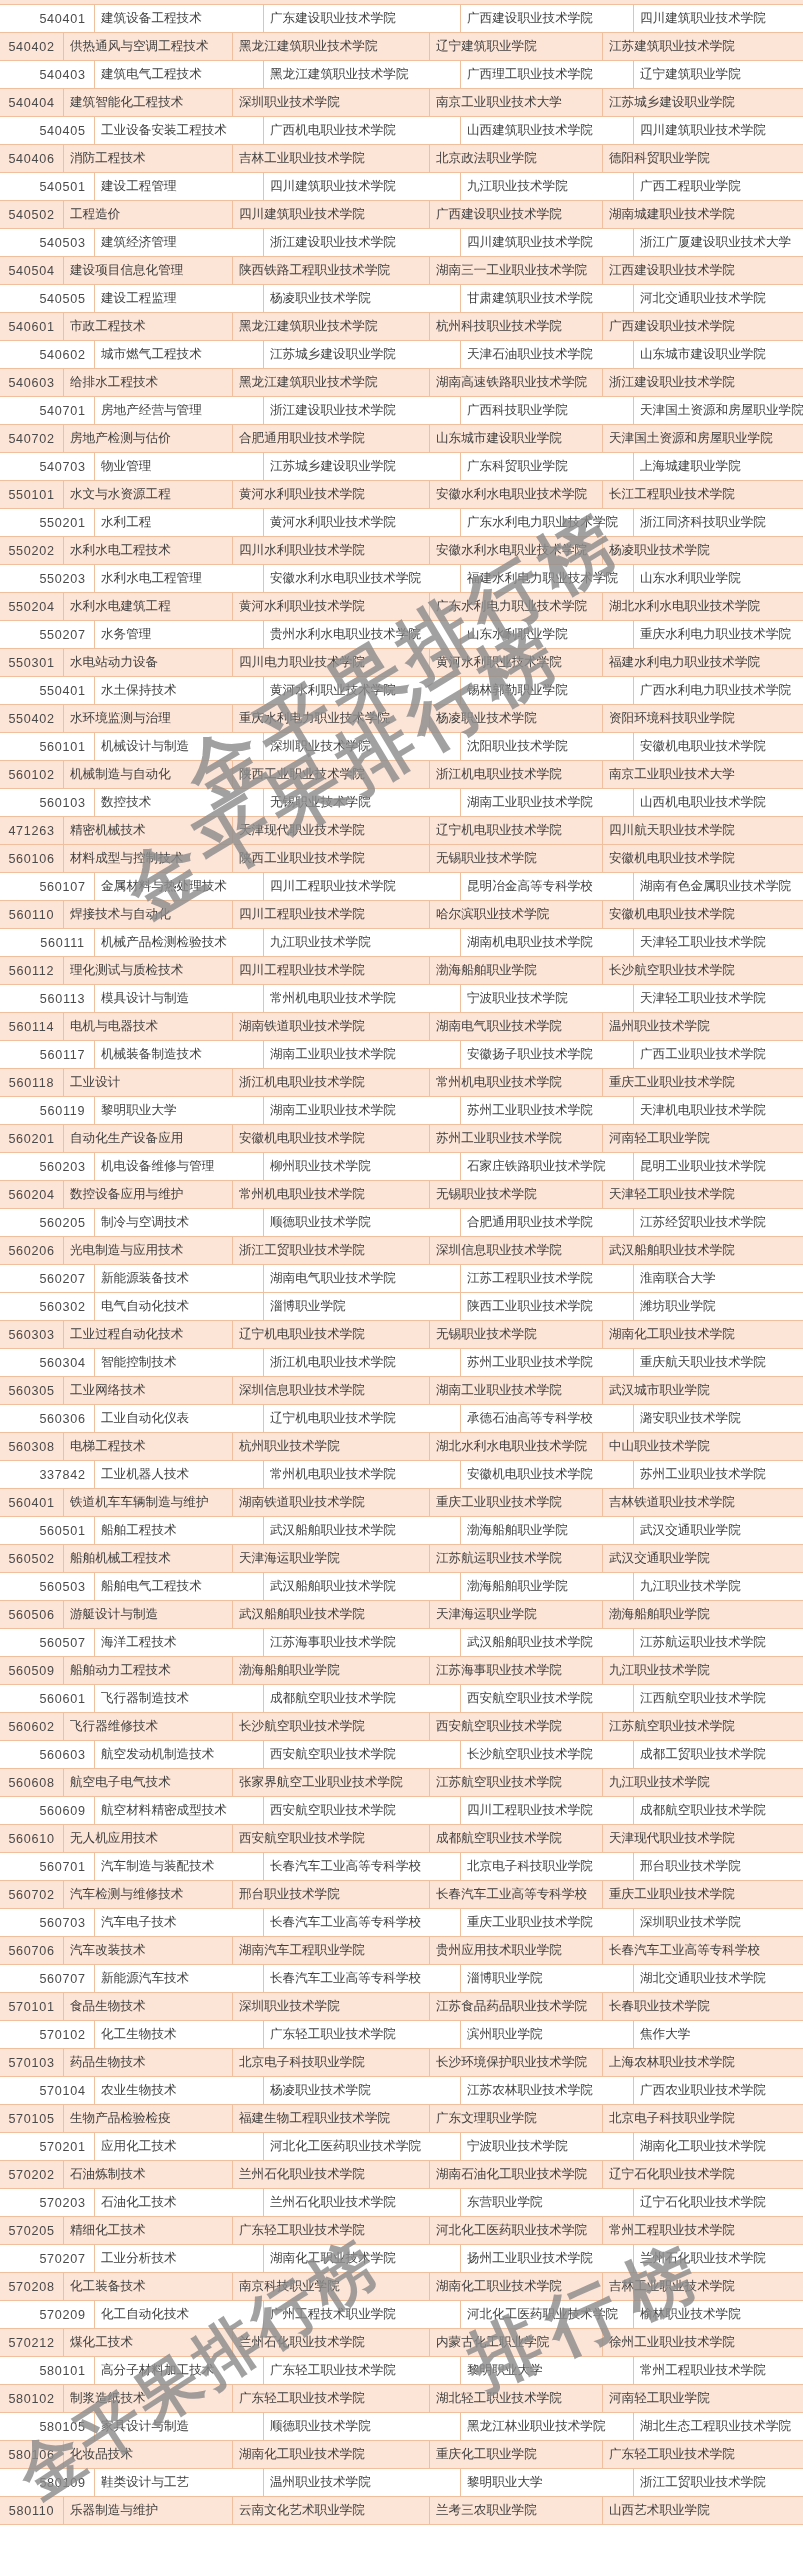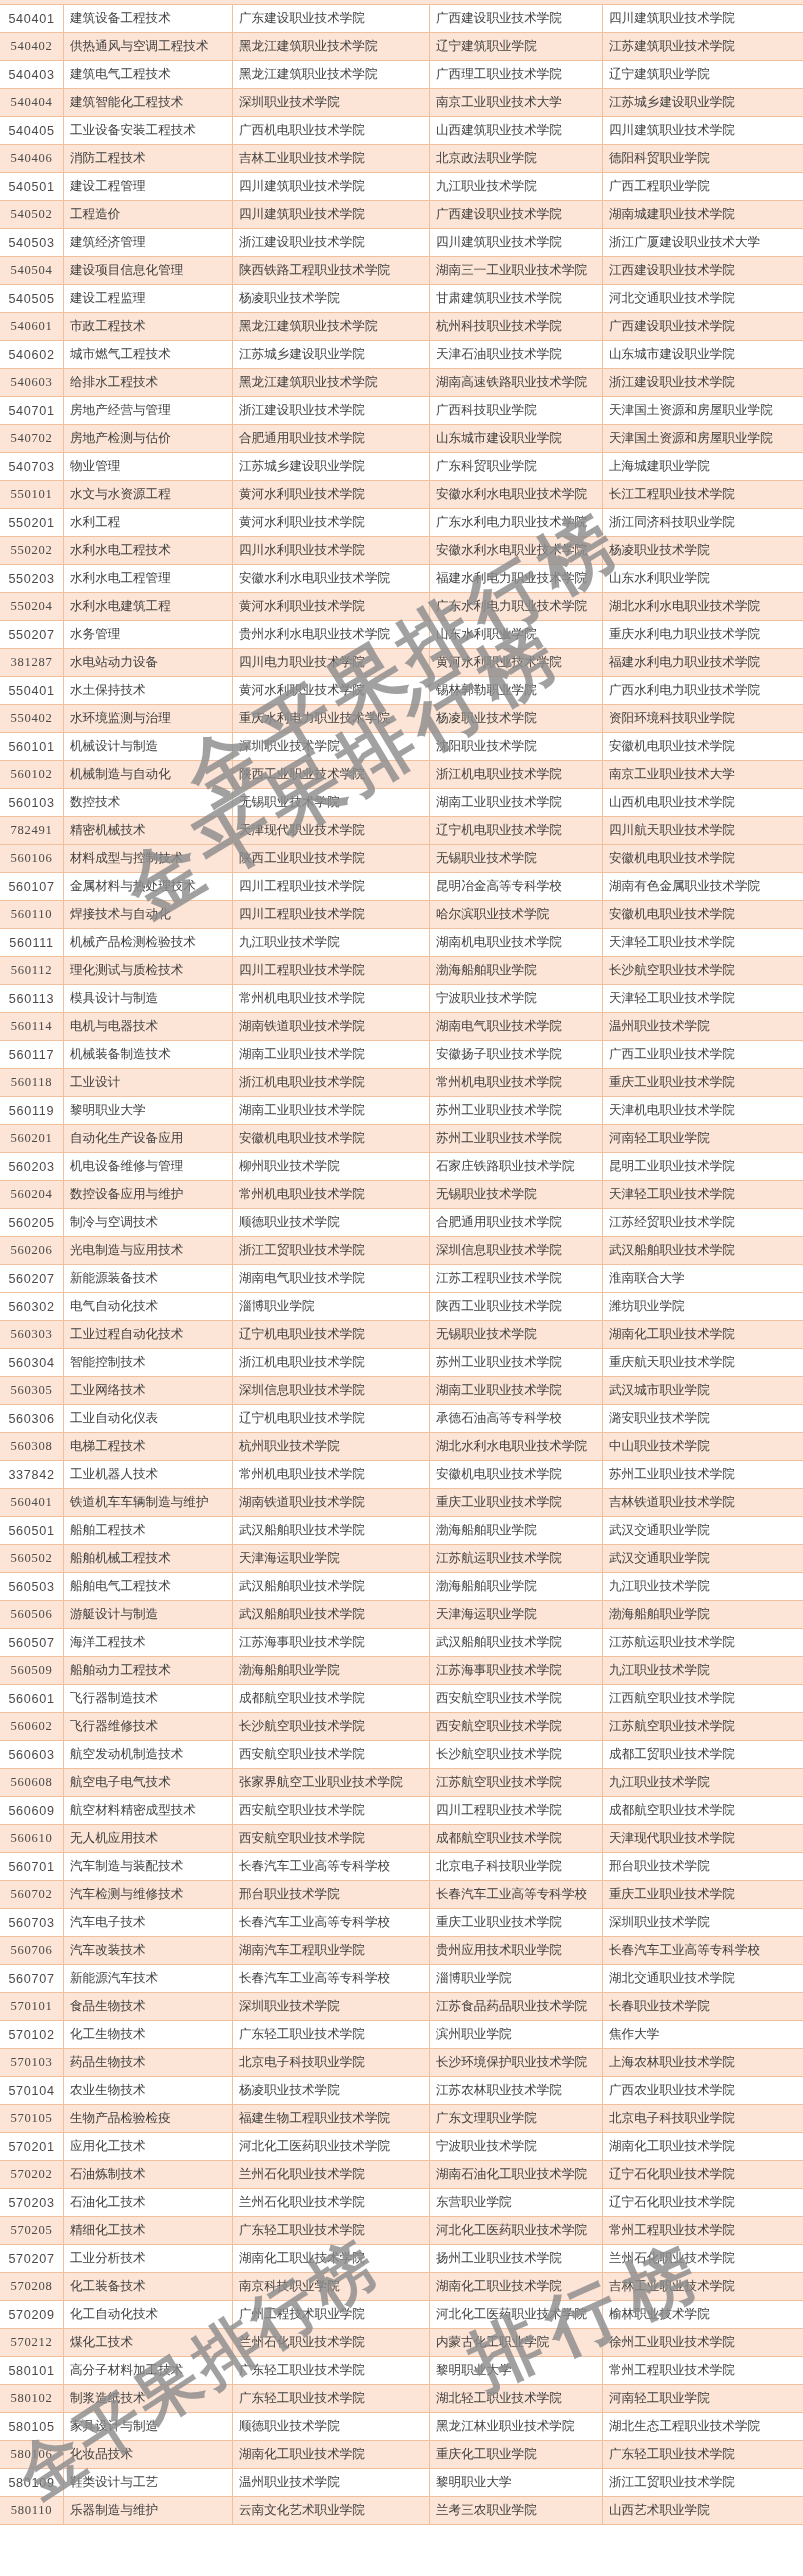--- a/index.html
+++ b/index.html
@@ -12,22 +12,22 @@
   .top-sliver{
     height:4px;background:#fce4d6;border-bottom:1.3px solid #f0c09e;
   }
   .row{
     display:grid;
     grid-template-columns:64px 169px 197px 173px 201px;
     height:28px;
     box-sizing:border-box;
     border-bottom:1.3px solid #f0c09e;
   }
-  .row.white{background:#ffffff;}
-  .row.pink{background:#fce4d6;font-family:Liberation Serif, serif;}
+  .row.white{background:#ffffff;padding-left:31px;}
+  .row.pink{background:#fce4d6;}
   .cell{
     box-sizing:border-box;
     display:flex;align-items:center;
     font-size:12.6px;color:#3f3f3f;
     white-space:nowrap;overflow:hidden;
     border-right:1.3px solid #f0c09e;
     padding-left:6px;
   }
   .cell.c0{justify-content:center;padding-left:0;color:#4a4a4a;letter-spacing:0.7px;}
   .cell.c4{border-right:none;}
@@ -207,21 +207,21 @@
         <div class="cell c4">湖北水利水电职业技术学院</div>
       </div>
       <div class="row white">
         <div class="cell c0">550207</div>
         <div class="cell c1">水务管理</div>
         <div class="cell c2">贵州水利水电职业技术学院</div>
         <div class="cell c3">山东水利职业学院</div>
         <div class="cell c4">重庆水利电力职业技术学院</div>
       </div>
       <div class="row pink">
-        <div class="cell c0">381287</div>
+        <div class="cell c0">550301</div>
         <div class="cell c1">水电站动力设备</div>
         <div class="cell c2">四川电力职业技术学院</div>
         <div class="cell c3">黄河水利职业技术学院</div>
         <div class="cell c4">福建水利电力职业技术学院</div>
       </div>
       <div class="row white">
         <div class="cell c0">550401</div>
         <div class="cell c1">水土保持技术</div>
         <div class="cell c2">黄河水利职业技术学院</div>
         <div class="cell c3">锡林郭勒职业学院</div>
@@ -249,21 +249,21 @@
         <div class="cell c4">南京工业职业技术大学</div>
       </div>
       <div class="row white">
         <div class="cell c0">560103</div>
         <div class="cell c1">数控技术</div>
         <div class="cell c2">无锡职业技术学院</div>
         <div class="cell c3">湖南工业职业技术学院</div>
         <div class="cell c4">山西机电职业技术学院</div>
       </div>
       <div class="row pink">
-        <div class="cell c0">782491</div>
+        <div class="cell c0">471263</div>
         <div class="cell c1">精密机械技术</div>
         <div class="cell c2">天津现代职业技术学院</div>
         <div class="cell c3">辽宁机电职业技术学院</div>
         <div class="cell c4">四川航天职业技术学院</div>
       </div>
       <div class="row pink">
         <div class="cell c0">560106</div>
         <div class="cell c1">材料成型与控制技术</div>
         <div class="cell c2">陕西工业职业技术学院</div>
         <div class="cell c3">无锡职业技术学院</div>

